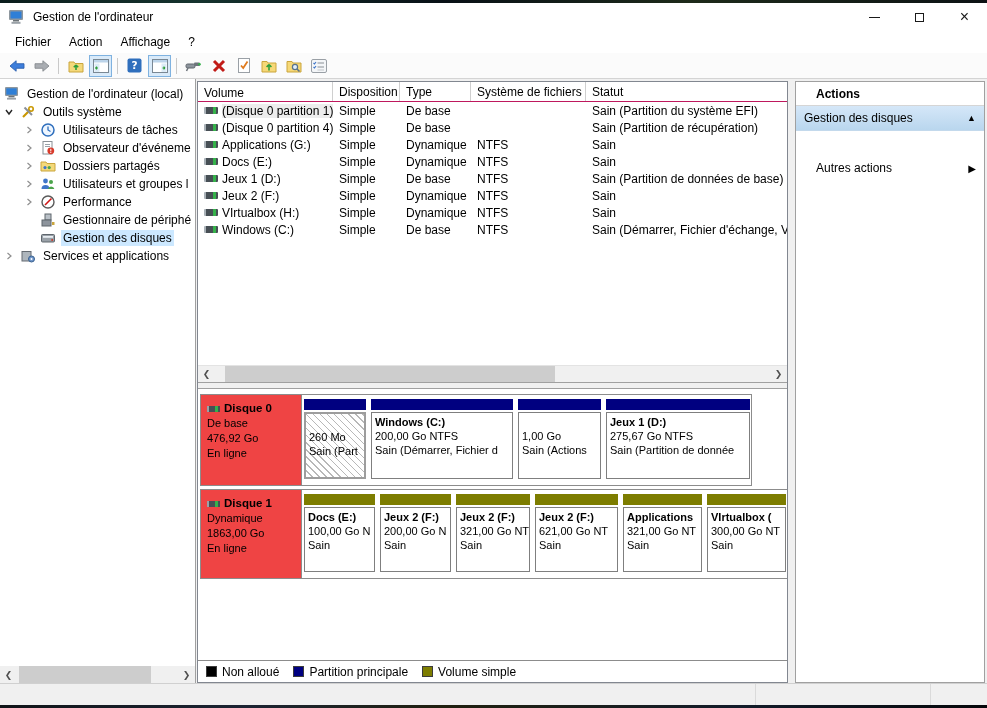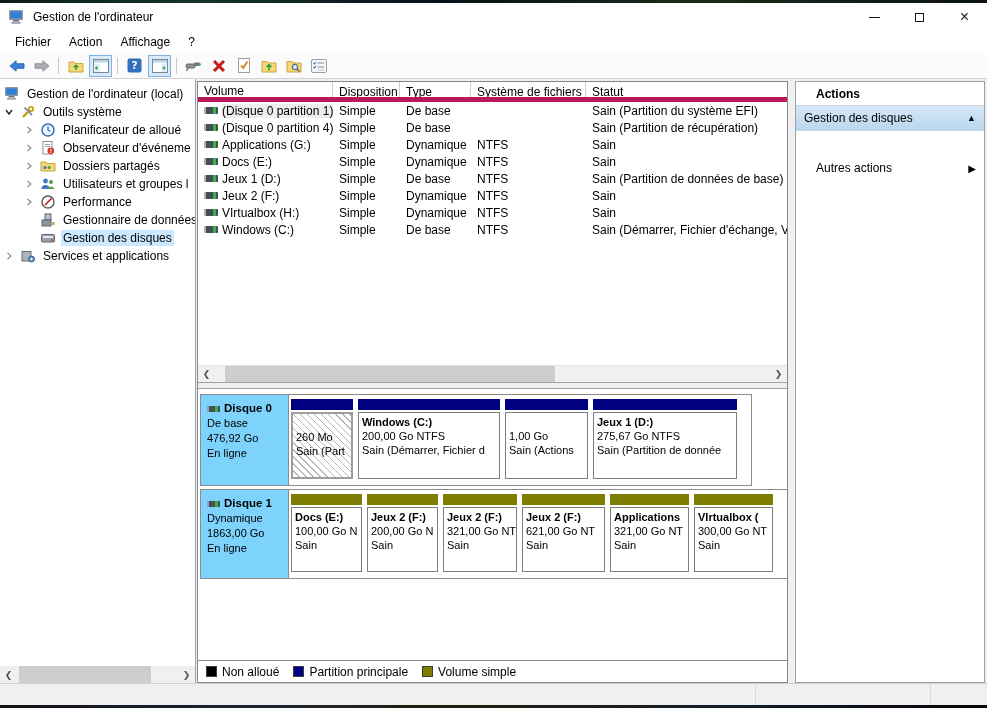--- a/index.html
+++ b/index.html
@@ -49,36 +49,36 @@
   .hscroll { height:17px; background:#f0f0f0; display:flex; align-items:stretch; }
   .hs-arrow { width:17px; display:flex; align-items:center; justify-content:center; font-size:9px; color:#505050; }
   .hs-track { flex:1; position:relative; }
   .hs-thumb { position:absolute; top:0; bottom:0; background:#cdcdcd; }
 
   
   .center-wrap { flex:1; padding:2px 3px 0 1px; min-width:0; display:flex; }
   .center { flex:1; border:1px solid #828790; background:#fff; display:flex; flex-direction:column; min-width:0; }
 
   .vol-list { height:283px; overflow:hidden; }
-  .vl-header { display:flex; height:20px; border-bottom:5px solid #be185d; }
+  .vl-header { display:flex; height:20px; border-bottom:1px solid #be185d; }
   .vl-header .hc { padding:3px 4px 0 6px; border-right:1px solid #cfcfcf; white-space:nowrap; overflow:hidden; }
   .vrow { display:flex; height:17px; align-items:center; }
   .vc { padding:0 4px 0 6px; white-space:nowrap; overflow:hidden; flex:none; }
   .c-vol{ width:135px; display:flex; align-items:center; gap:4px;} .c-disp{width:67px;} .c-type{width:71px;} .c-fs{width:115px;} .c-stat{flex:1; min-width:0;}
   .vrow.selected .c-vol span.vtext { background:#ededed; }
   .vol-disk-ico { flex:none; width:14px; height:7px; border-radius:1px;
      background:linear-gradient(90deg,#aab2b8 0 2px,#474f55 2px 9px,#35b24a 9px 12px,#474f55 12px); }
 
   .vl-scroll { border-top:1px solid #e3e3e3; }
   .splitter { height:7px; background:#f0f0f0; border-top:1px solid #a0a0a0; border-bottom:1px solid #a0a0a0; }
 
   
   .disk-area { flex:1; background:#fff; overflow:hidden; padding:5px 0 0 2px; }
   .disk-row { display:flex; border:1px solid #8c8c8c; background:#fff; margin-bottom:3px; }
-  .disk-info { width:88px; flex:none; background:#7dd3fc; border-right:1px solid #8c8c8c; padding:6px 6px; font-size:11px; line-height:15px; }
+  .disk-info { width:101px; flex:none; background:#ef4444; border-right:1px solid #8c8c8c; padding:6px 6px; font-size:11px; line-height:15px; }
   .disk-title { font-weight:bold; font-size:11.5px; display:flex; align-items:center; gap:4px; }
   .disk-glyph { width:13px; height:6px; flex:none;
      background:linear-gradient(90deg,#9aa2a8 0 2px,#474f55 2px 8px,#35b24a 8px 11px,#474f55 11px); }
   .strip { display:flex; gap:5px; padding:4px 2px 6px 2px; }
   .part { display:flex; flex-direction:column; flex:none; }
   .part-bar { height:11px; margin-bottom:2px; }
   .part-box { flex:1; border:1px solid #7f7f7f; background:#fff; padding:2px 3px; font-size:11px; line-height:14px; overflow:hidden; white-space:nowrap; }
   .part-box .pt { font-weight:bold; height:14px; }
   .part-box.hatched { border:2px solid #9d9d9d;
      background-image:repeating-linear-gradient(45deg,#ffffff 0 4px,#b8b8b8 4px 5px); }
@@ -290,21 +290,21 @@
               <svg width="10" height="10" viewBox="0 0 10 10">
                 <path d="M3.5 2 L7 5 L3.5 8" fill="none" stroke="#8f8f8f" stroke-width="1.2"></path>
               </svg>
             </span>
           <span class="t-ico">
               <svg width="16" height="16" viewBox="0 0 16 16">
                 <circle cx="8" cy="8" r="6" fill="#eef6ff" stroke="#2f6fbd" stroke-width="1.5"></circle>
                 <path d="M8 4.5 V8 L10.5 9.5" stroke="#2f6fbd" stroke-width="1.3" fill="none"></path>
               </svg>
             </span>
-          <span class="tree-label">Planificateur de alloué</span>
+          <span class="tree-label">Utilisateurs de tâches</span>
         </div>
 
         <div class="tree-row ind2">
           <span class="arrow dim">
               <svg width="10" height="10" viewBox="0 0 10 10">
                 <path d="M3.5 2 L7 5 L3.5 8" fill="none" stroke="#8f8f8f" stroke-width="1.2"></path>
               </svg>
             </span>
           <span class="t-ico">
               <svg width="16" height="16" viewBox="0 0 16 16">
@@ -368,21 +368,21 @@
         </div>
 
         <div class="tree-row ind2 noarrow">
           <span class="t-ico">
               <svg width="16" height="16" viewBox="0 0 16 16">
                 <rect x="5" y="2" width="6" height="6" fill="#b9c0c7" stroke="#5f666d"></rect>
                 <rect x="2" y="8" width="9" height="6" fill="#8d949c" stroke="#5f666d"></rect>
                 <rect x="12" y="10" width="2.5" height="3" fill="#caa53d"></rect>
               </svg>
             </span>
-          <span class="tree-label">Gestionnaire de données</span>
+          <span class="tree-label">Gestionnaire de périphé</span>
         </div>
 
 
         <div class="tree-row ind2 noarrow selected">
           <span class="t-ico">
               <svg width="16" height="16" viewBox="0 0 16 16">
                 <rect x="1.5" y="4.5" width="13" height="7.5" rx="1" fill="#9aa1a8" stroke="#5f666d"></rect>
                 <rect x="3" y="6" width="10" height="1.8" fill="#e8edf2"></rect>
                 <circle cx="12.2" cy="10" r="1" fill="#c93a2a"></circle>
               </svg>

